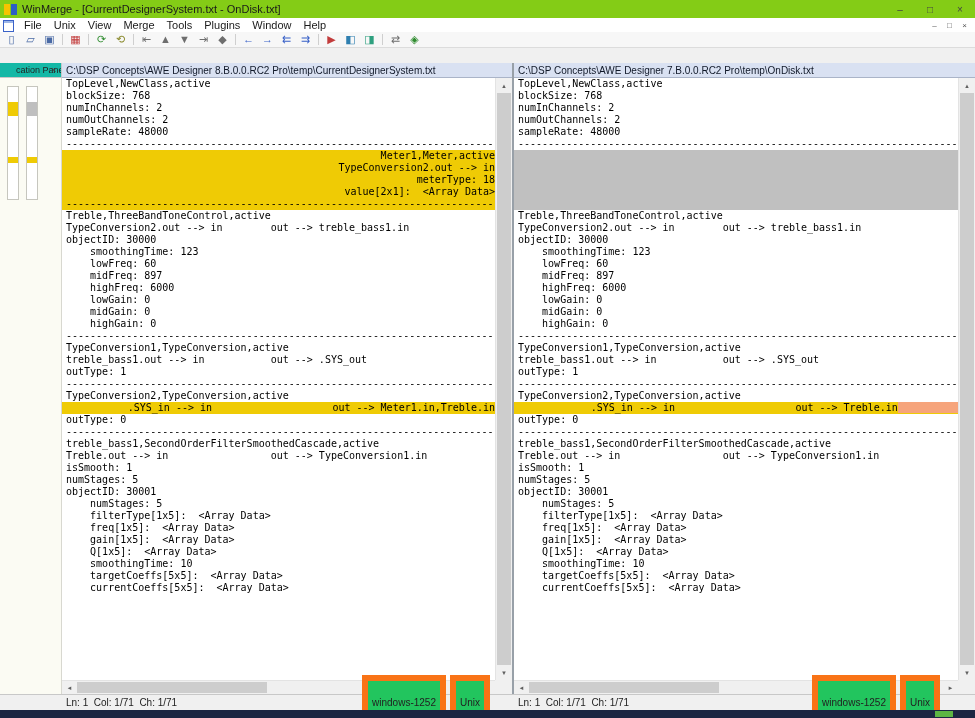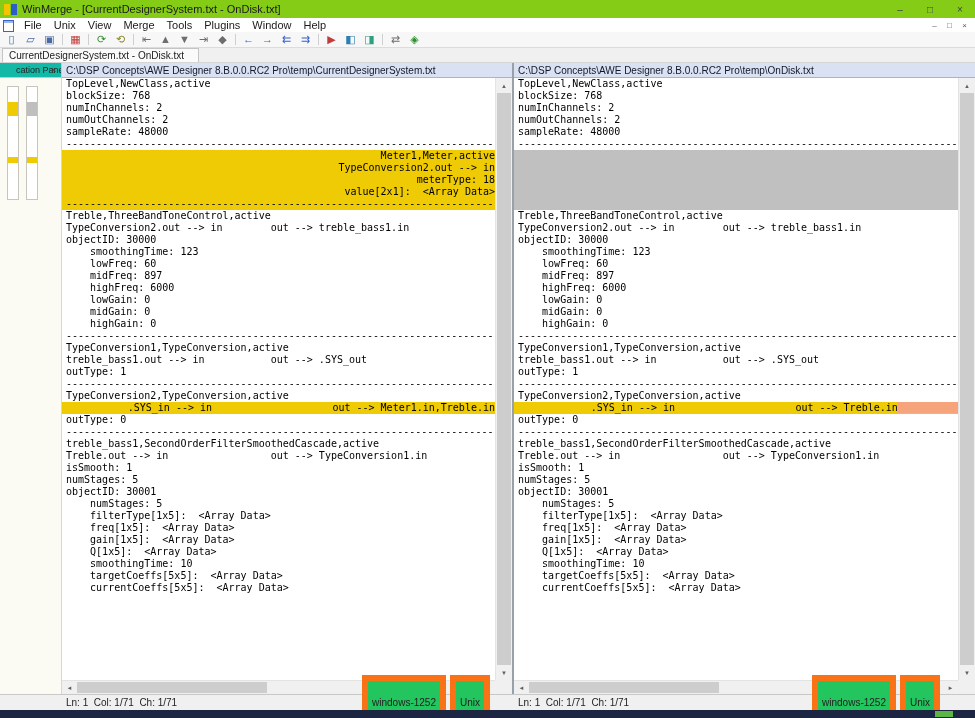--- a/index.html
+++ b/index.html
@@ -167,30 +167,27 @@
       <div class="tb-btn" style="color: rgb(58, 98, 200);">⇉</div>
       <div class="tb-sep"></div>
       <div class="tb-btn" style="color: rgb(194, 59, 59);">▶</div>
       <div class="tb-btn" style="color: rgb(46, 127, 176);">◧</div>
       <div class="tb-btn" style="color: rgb(46, 160, 127);">◨</div>
       <div class="tb-sep"></div>
       <div class="tb-btn" style="color: rgb(110, 110, 110);">⇄</div>
       <div class="tb-btn" style="color: rgb(46, 139, 46);">◈</div>
     </div>
 
-  <div class="tabbar">
-    <div class="tab">CurrentDesignerSystem.txt - OnDisk.txt</div>
-  </div>
 
   <div class="loc-header">
     <span>cation Pane</span>
     <span class="loc-close">×</span>
   </div>
   <div class="file-header fh-left">C:\DSP Concepts\AWE Designer 8.B.0.0.RC2 Pro\temp\CurrentDesignerSystem.txt</div>
-  <div class="file-header fh-right">C:\DSP Concepts\AWE Designer 8.B.0.0.RC2 Pro\temp\OnDisk.txt</div>
+  <div class="file-header fh-right">C:\DSP Concepts\AWE Designer 7.B.0.0.RC2 Pro\temp\OnDisk.txt</div>
 
   <div class="locpane">
     <div class="loc-bar b0">
         <div class="loc-seg" style="top: 15px; height: 14px; background: rgb(239, 203, 5);"></div>
         <div class="loc-seg" style="top: 70px; height: 6px; background: rgb(239, 203, 5);"></div>
       </div>
     <div class="loc-bar b1">
         <div class="loc-seg" style="top: 15px; height: 14px; background: rgb(191, 191, 191);"></div>
         <div class="loc-seg" style="top: 70px; height: 6px; background: rgb(239, 203, 5);"></div>
       </div>

